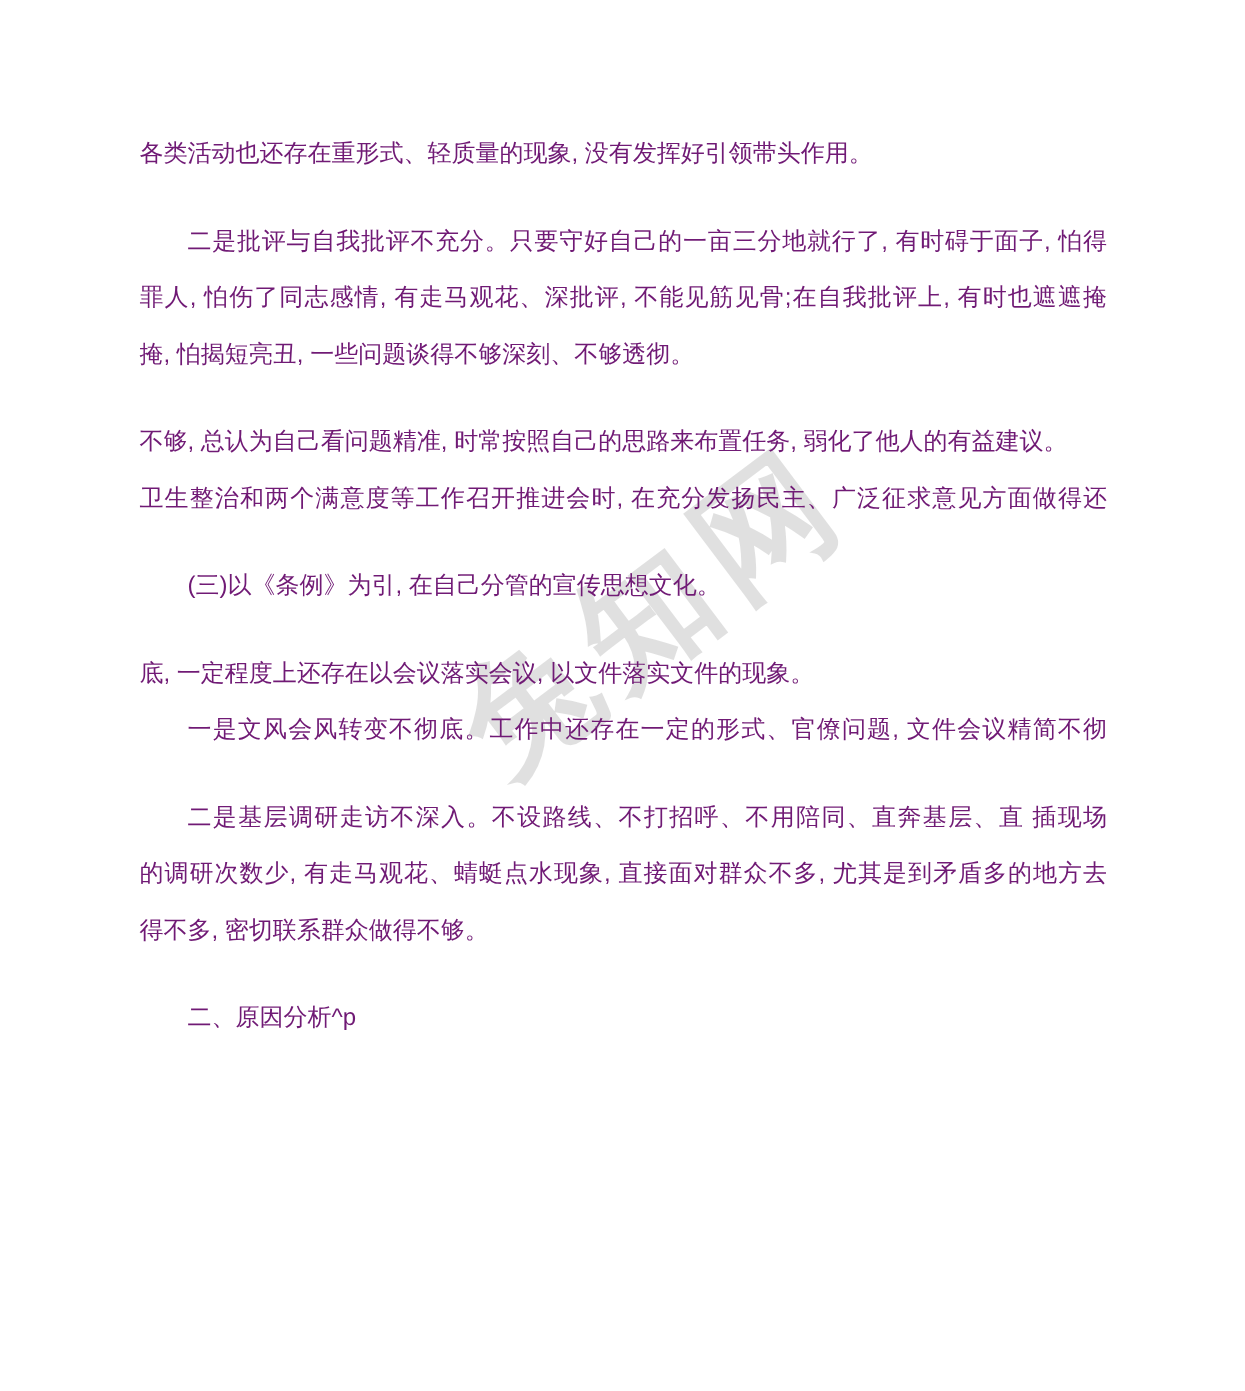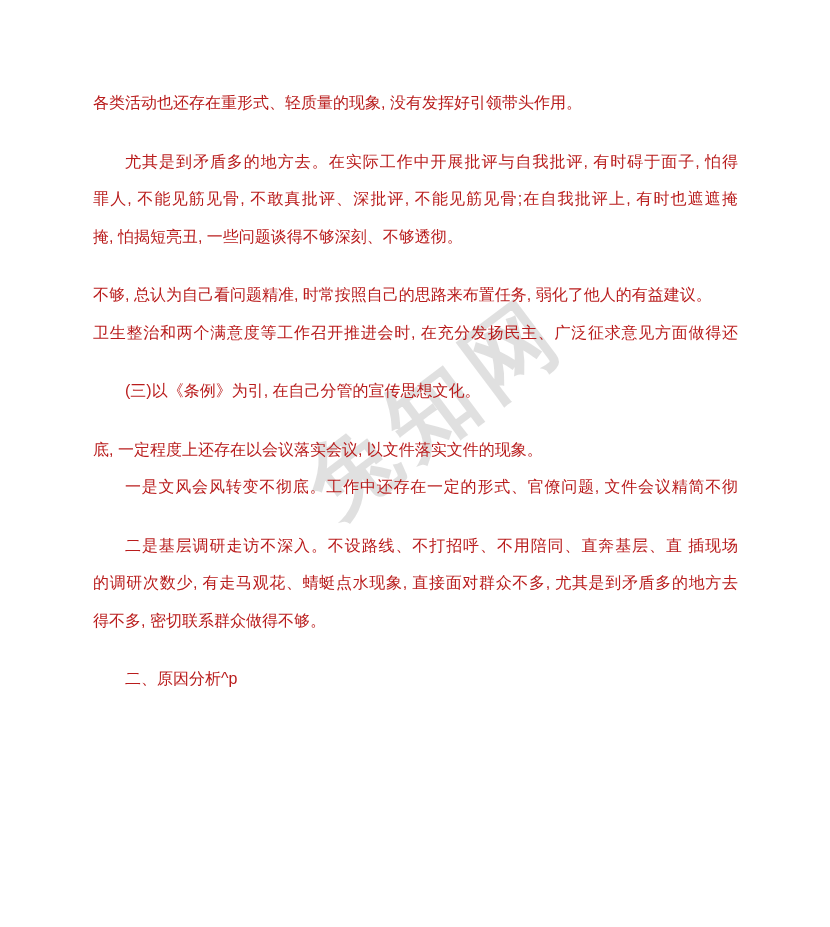--- a/index.html
+++ b/index.html
@@ -27,21 +27,21 @@
     white-space: nowrap;
     z-index: 0;
     pointer-events: none;
     user-select: none;
   }
   .content {
     position: absolute;
     left: 93px;
     top: 84px;
     width: 645px;
-    color: #b91c1c;
+    color: #701a75;
     font-size: 16px;
     line-height: 37.5px;
     z-index: 1;
   }
   .para { margin: 0 0 21px 0; }
   .ln { display: block; text-align: left; }
   .j {
     text-align: justify;
     text-align-last: justify;
     text-justify: inter-character;
@@ -55,22 +55,22 @@
 
   <div class="watermark">兔知网</div>
 
   <div class="content">
 
     <div class="para">
       <span class="ln">各类活动也还存在重形式、轻质量的现象, 没有发挥好引领带头作用。</span>
     </div>
 
     <div class="para">
-      <span class="ln j ind">尤其是到矛盾多的地方去。在实际工作中开展批评与自我批评, 有时碍于面子, 怕得</span>
-      <span class="ln j">罪人, 不能见筋见骨, 不敢真批评、深批评, 不能见筋见骨;在自我批评上, 有时也遮遮掩</span>
+      <span class="ln j ind">二是批评与自我批评不充分。只要守好自己的一亩三分地就行了, 有时碍于面子, 怕得</span>
+      <span class="ln j">罪人, 怕伤了同志感情, 有走马观花、深批评, 不能见筋见骨;在自我批评上, 有时也遮遮掩</span>
       <span class="ln">掩, 怕揭短亮丑, 一些问题谈得不够深刻、不够透彻。</span>
     </div>
 
     <div class="para">
       <span class="ln">不够, 总认为自己看问题精准, 时常按照自己的思路来布置任务, 弱化了他人的有益建议。</span>
       <span class="ln j">卫生整治和两个满意度等工作召开推进会时, 在充分发扬民主、广泛征求意见方面做得还</span>
     </div>
 
     <div class="para">
       <span class="ln ind">(三)以《条例》为引, 在自己分管的宣传思想文化。</span>

